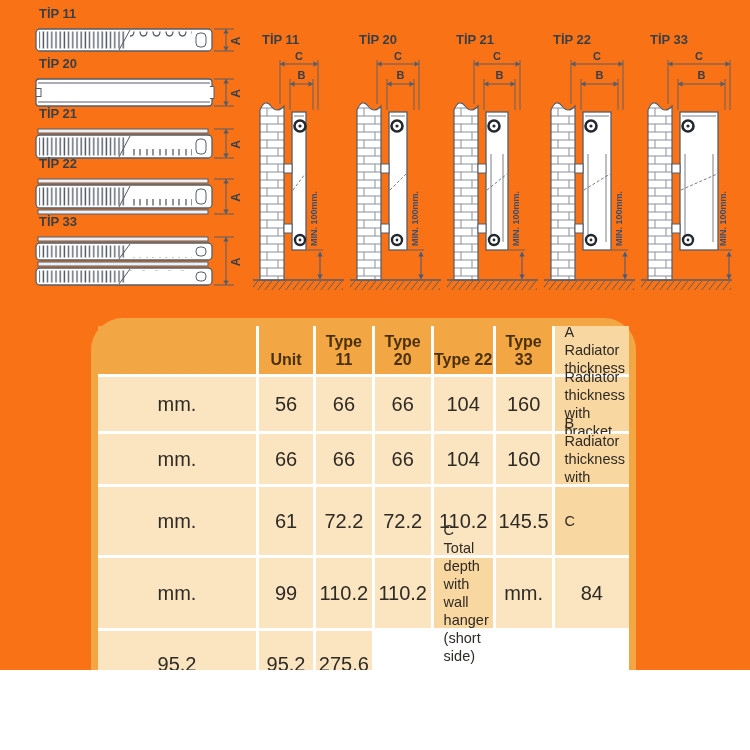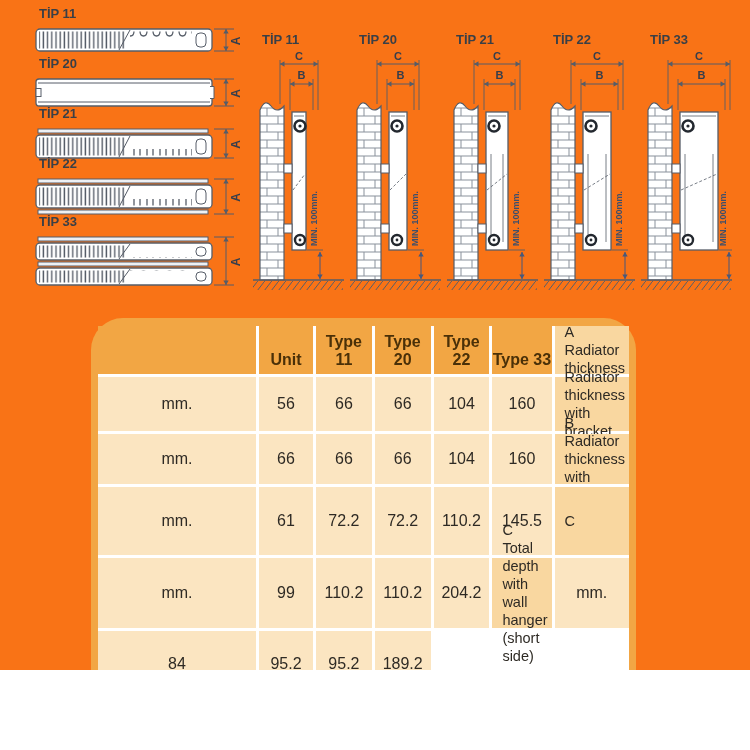--- a/index.html
+++ b/index.html
@@ -16,21 +16,21 @@
   
   .spec-table{position:absolute;left:91px;top:318px;width:545px;background:#F2A644;
               border-radius:32px;padding:8px 7px 11px 7px;box-sizing:border-box;}
   .spec-grid{display:grid;grid-template-columns:158px 54px repeat(5,1fr);
              grid-template-rows:48px 54px 50px 68px 70px 66px;gap:3px;background:#ffffff;}
   .cell{display:flex;}
   .hcell{background:#F2A644;color:#4A3008;font-weight:700;font-size:16px;line-height:1.12;
          align-items:flex-end;justify-content:center;text-align:center;padding-bottom:5px;}
   .labcell{background:#F9D7A0;color:#2e2a24;font-size:14.5px;line-height:1.25;
            flex-direction:column;justify-content:center;padding-left:10px;padding-right:4px;box-sizing:border-box;}
-  .valcell{background:#FBE5C1;color:#2e2a24;font-size:16px;align-items:center;justify-content:center;}
+  .valcell{background:#FBE5C1;color:#2e2a24;font-size:20px;align-items:center;justify-content:center;}
   .labcell .rowkey:empty{display:none;}
 </style>
 </head>
 <body>
 
 <svg width="0" height="0" style="position:absolute" aria-hidden="true">
   <defs>
     <pattern id="fins" width="4.2" height="8" patternUnits="userSpaceOnUse">
       <line x1="2" y1="0" x2="2" y2="8" stroke="#565D68" stroke-width="1.4"></line>
     </pattern>
@@ -364,26 +364,25 @@
       <div class="cell valcell">110.2</div>
       <div class="cell valcell">145.5</div>
 
       <div class="cell labcell">
         <div class="rowkey">C</div>
       </div>
       <div class="cell valcell">mm.</div>
       <div class="cell valcell">99</div>
       <div class="cell valcell">110.2</div>
       <div class="cell valcell">110.2</div>
-      <div class="cell valcell">204.2</div>
 
       <div class="cell labcell">
         <div class="rowkey">C</div>
         <div class="rowtxt">Total depth with wall hanger (short side)</div>
       </div>
       <div class="cell valcell">mm.</div>
       <div class="cell valcell">84</div>
       <div class="cell valcell">95.2</div>
       <div class="cell valcell">95.2</div>
-      <div class="cell valcell">189.2</div>
+      <div class="cell valcell">275.6</div>
     </div>
   </div>
 </div>
 
 </body></html>

